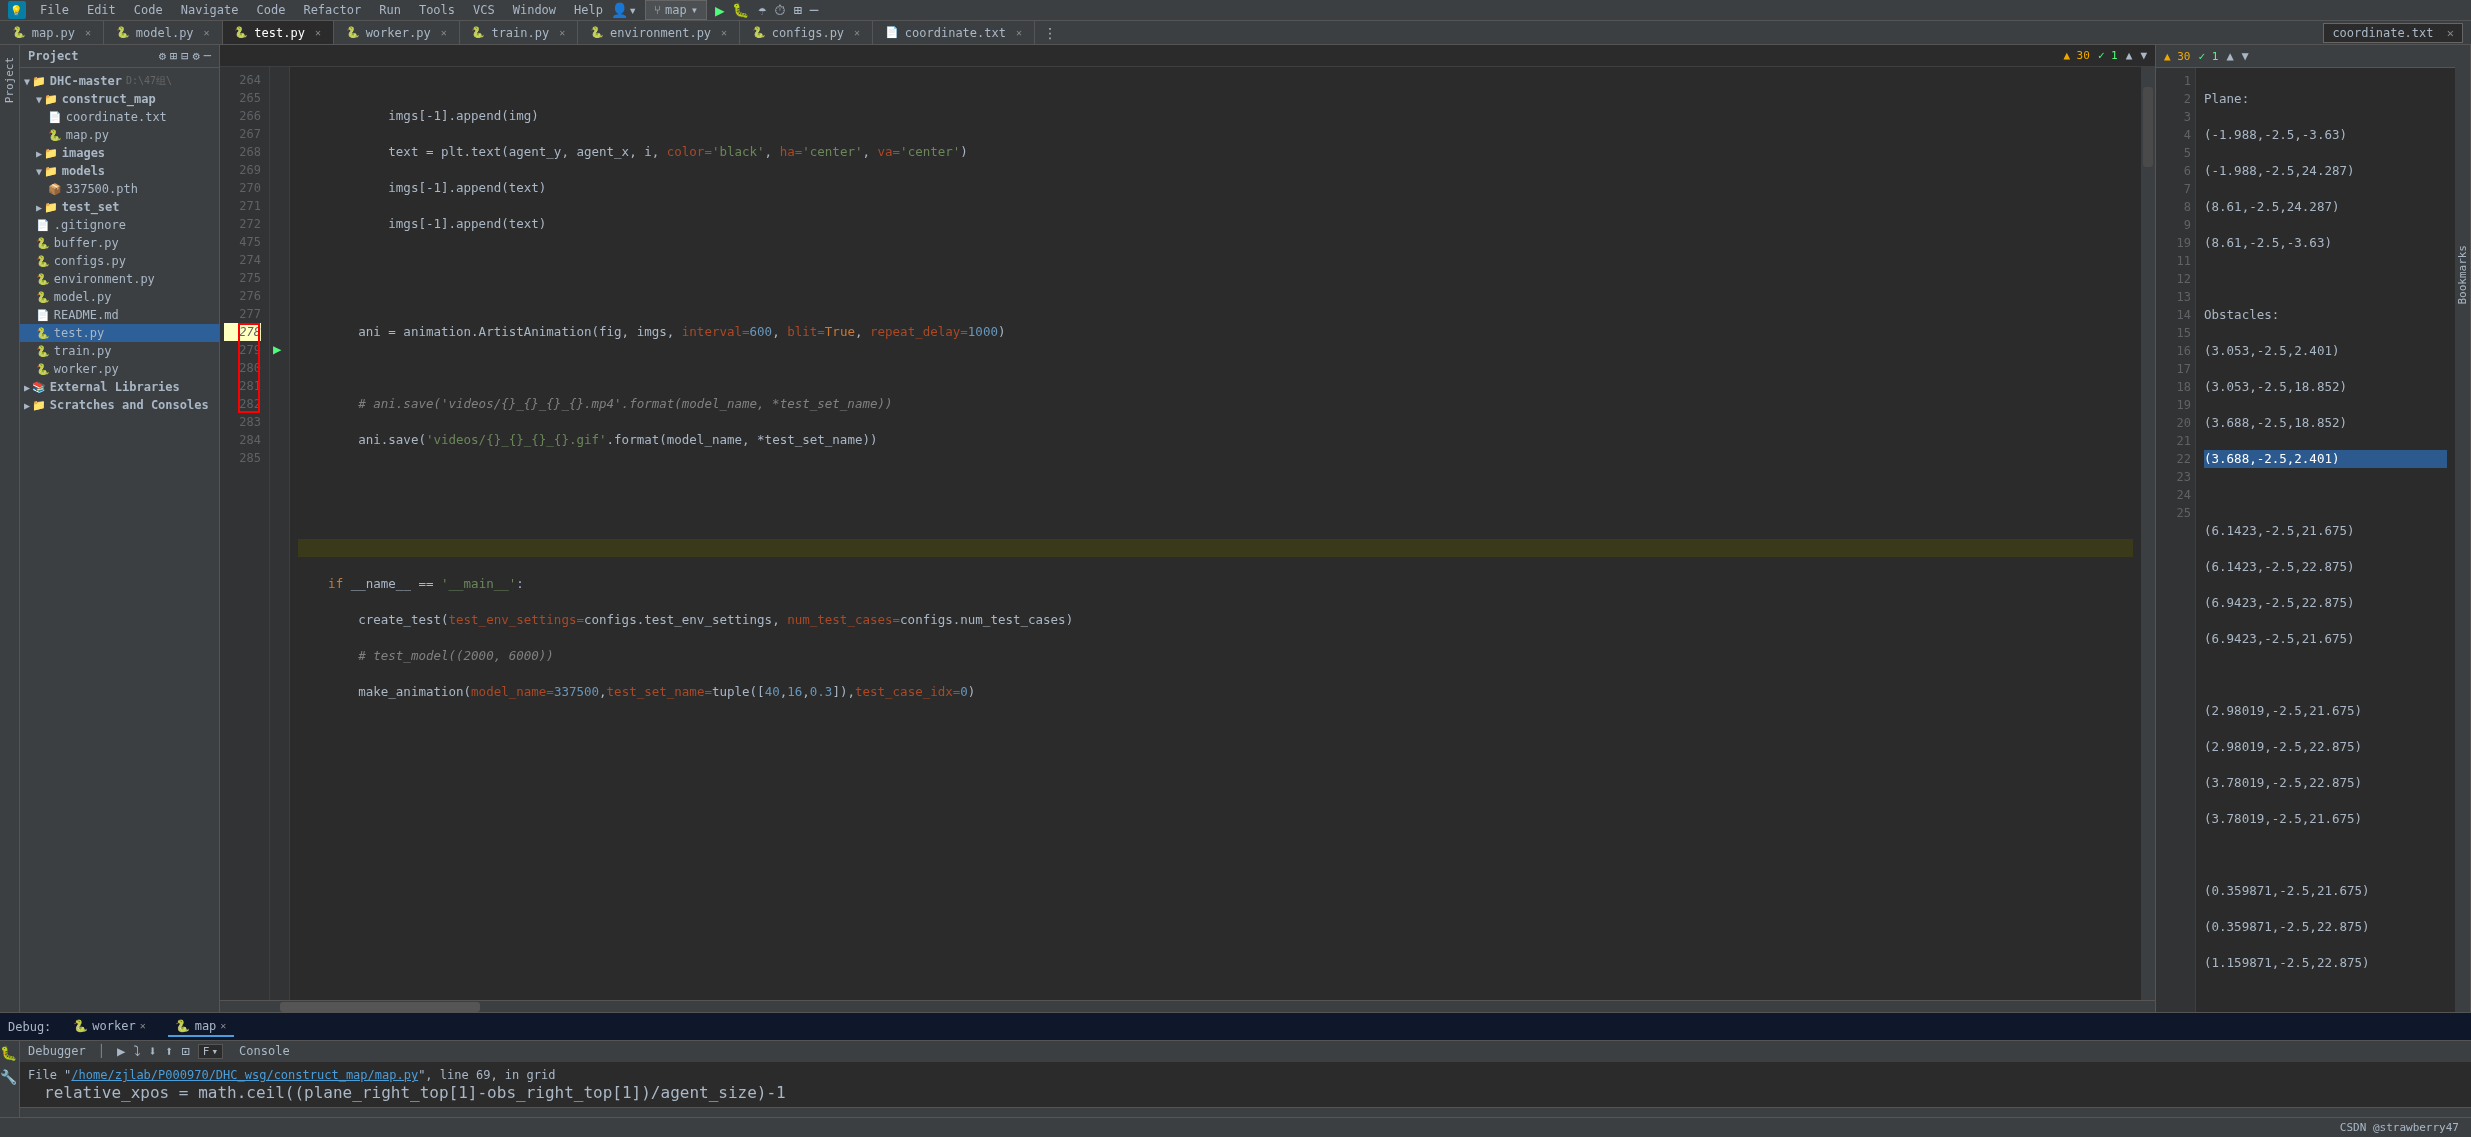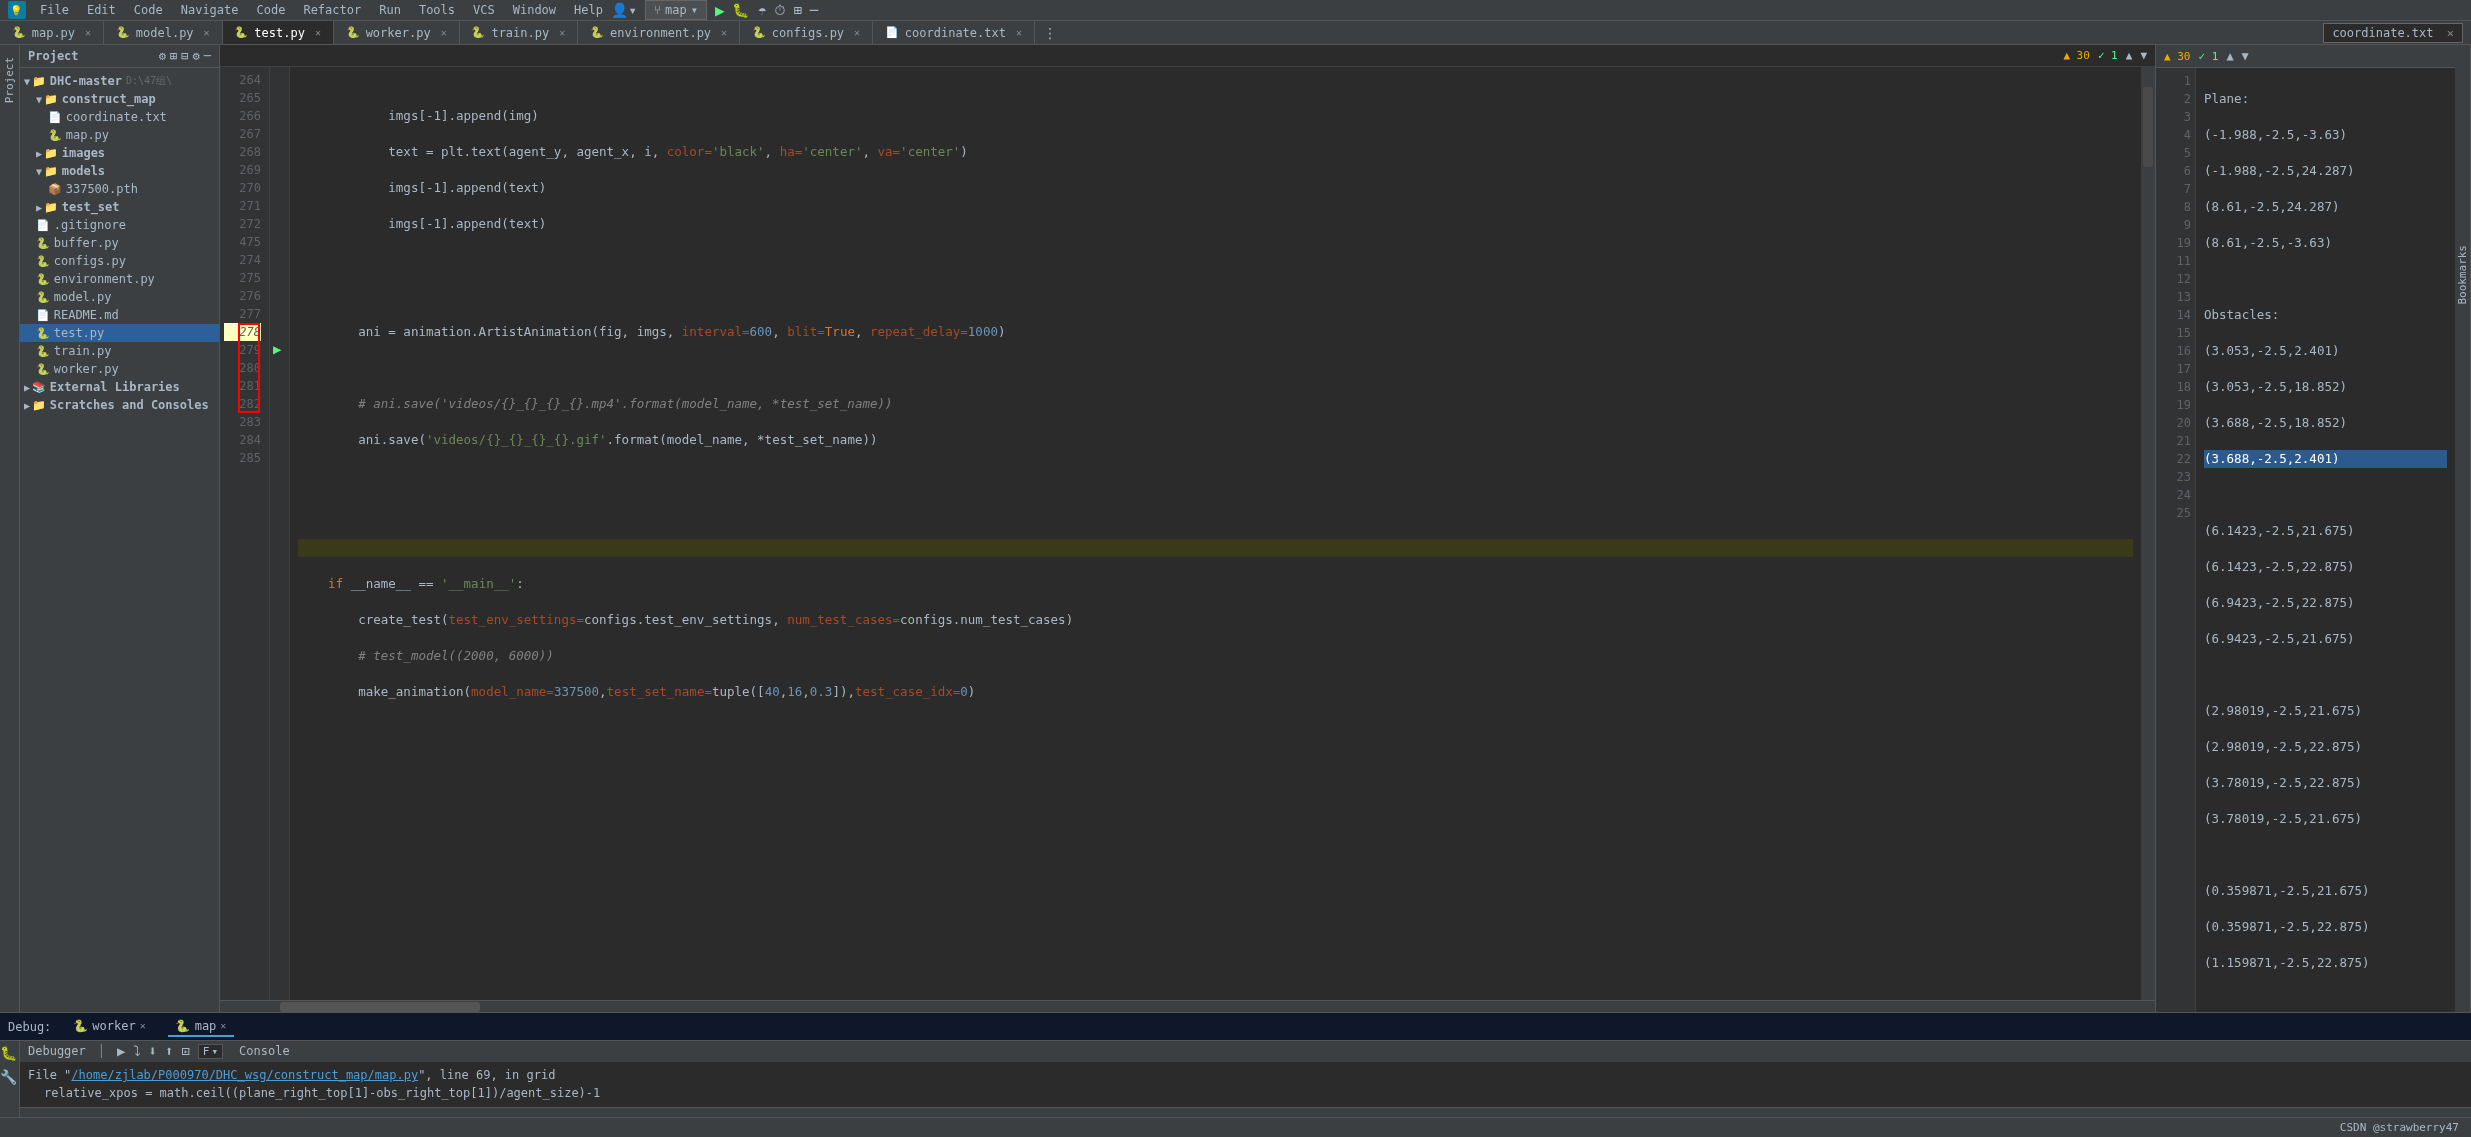--- a/index.html
+++ b/index.html
@@ -65,21 +65,21 @@
     #debug-tabs .debug-label { color: #a9b7c6; font-size: 12px; }
     #debug-tabs .debug-tab { display: flex; align-items: center; gap: 4px; padding: 2px 8px; color: #a9b7c6; font-size: 12px; cursor: pointer; border-bottom: 2px solid transparent; }
     #debug-tabs .debug-tab.active { border-bottom: 2px solid #4a9eda; }
     #debug-tabs .debug-tab .tab-close { color: #888; font-size: 10px; }
     #debug-content { display: flex; flex: 1; overflow: hidden; }
     #debug-left-bar { width: 20px; background: #3c3f41; border-right: 1px solid #555; display: flex; flex-direction: column; align-items: center; padding-top: 4px; gap: 8px; }
     #debug-main { flex: 1; overflow: auto; display: flex; flex-direction: column; }
     #console-area { flex: 1; padding: 4px 8px; overflow: auto; }
     #console-line { color: #a9b7c6; font-size: 12px; line-height: 18px; }
     #console-line a { color: #4a9eda; text-decoration: underline; }
-    #console-subline { color: #a9b7c6; font-size: 12px; line-height: 18px; padding-left: 16px; }
+    #console-subline { color: #a9b7c6; font-size: 16px; line-height: 18px; padding-left: 16px; }
 
     
     #debugger-toolbar { display: flex; align-items: center; padding: 2px 8px; gap: 8px; border-bottom: 1px solid #3d3f41; background: #3c3f41; }
     #debugger-toolbar .toolbar-label { color: #a9b7c6; font-size: 12px; }
     #debugger-toolbar .toolbar-btn { color: #a9b7c6; font-size: 14px; cursor: pointer; }
 
     
     #status-bar { height: 26px; background: #3c3f41; display: flex; align-items: center; padding: 0 12px; border-top: 1px solid #555; justify-content: flex-end; }
     #status-bar .brand { margin-left: auto; color: #a9b7c6; font-size: 11px; }
 

